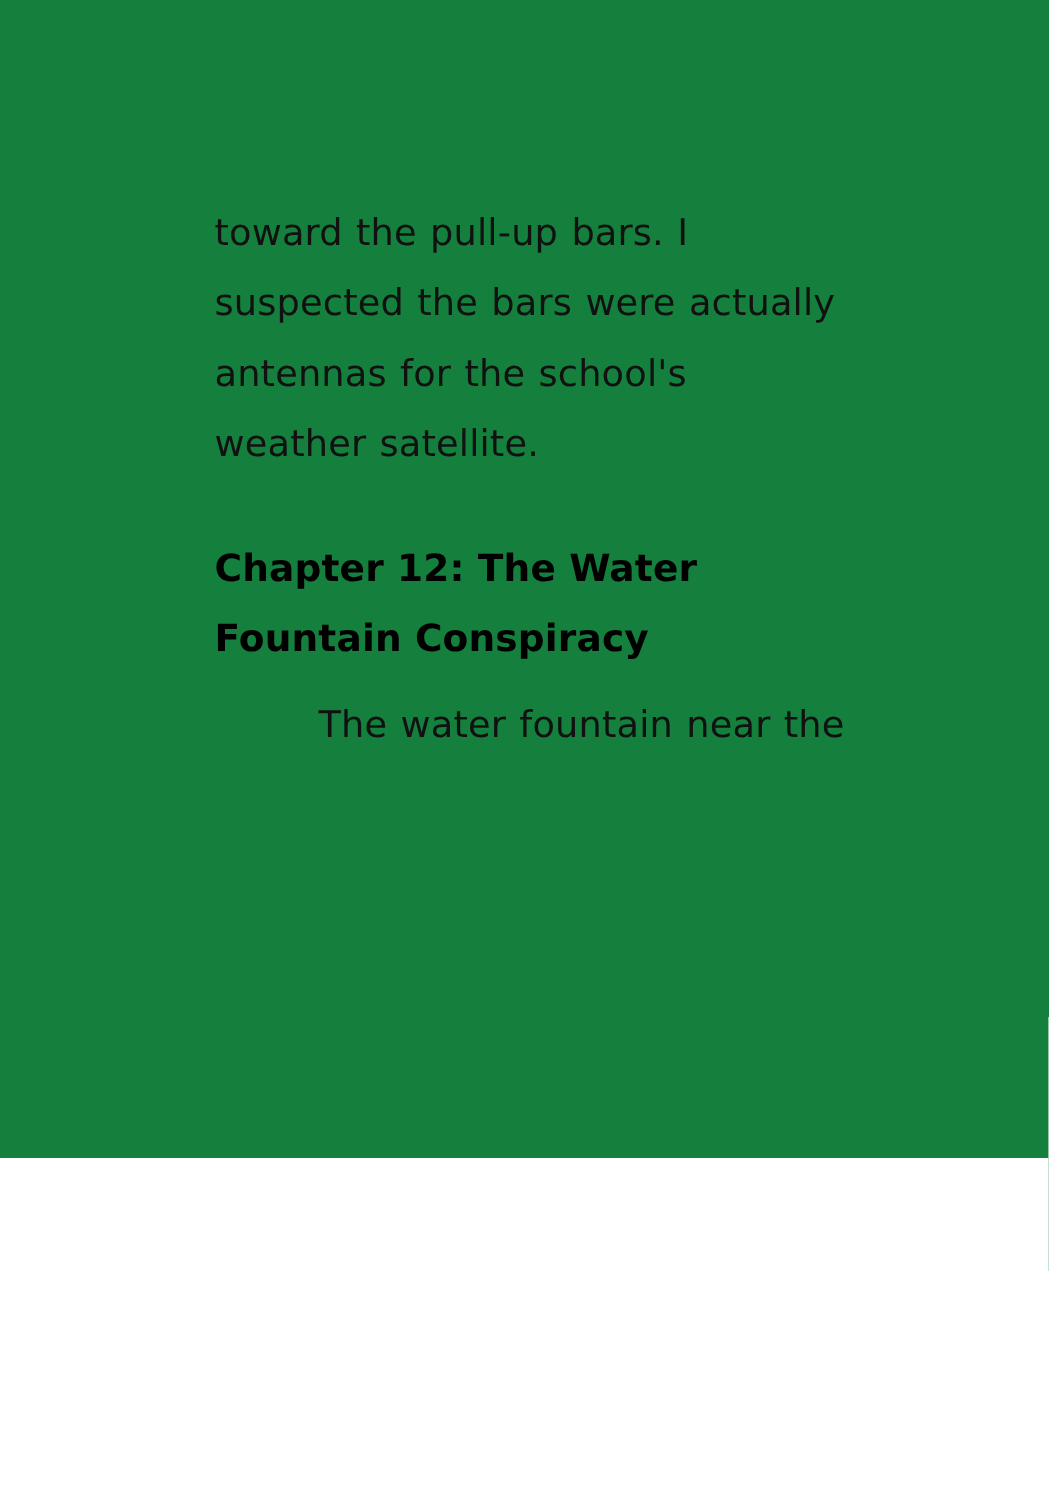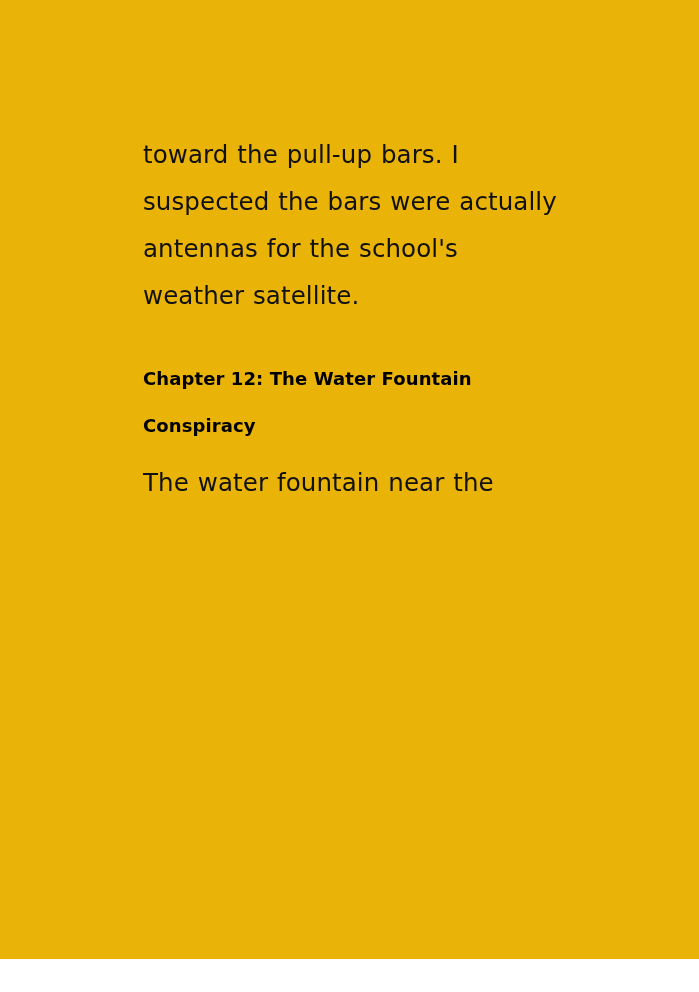--- a/index.html
+++ b/index.html
@@ -13,22 +13,22 @@
     position: relative;
     overflow: hidden;
     font-family: "DejaVu Sans", sans-serif;
     color: #111111;
   }
   .page {
     position: absolute;
     left: 0;
     top: 0;
     width: 699px;
-    height: 959px;
-    background: #eab308;
+    height: 772px;
+    background: #15803d;
   }
   .content {
     position: absolute;
     left: 143px;
     top: 131px;
     width: 420px;
   }
   p, h2 {
     margin: 0;
   }
@@ -40,29 +40,30 @@
     word-spacing: 1px;
   }
   .para.continuation {
     margin-bottom: 36px;
   }
   .para.italic {
     font-style: italic;
     margin-bottom: 36px;
   }
   .chapter-heading {
-    font-size: 18px;
+    font-size: 25px;
     line-height: 47px;
     font-weight: bold;
     color: #000000;
     margin-bottom: 10px;
     letter-spacing: 0.1px;
   }
   .para.last {
     margin-bottom: 0;
+    text-align: right;
   }
 </style>
 </head>
 <body>
 
 <div class="page">
   <div class="content">
 
     <p class="para continuation">toward the pull-up bars. I suspected the bars were actually antennas for the school's weather satellite.</p>
 

